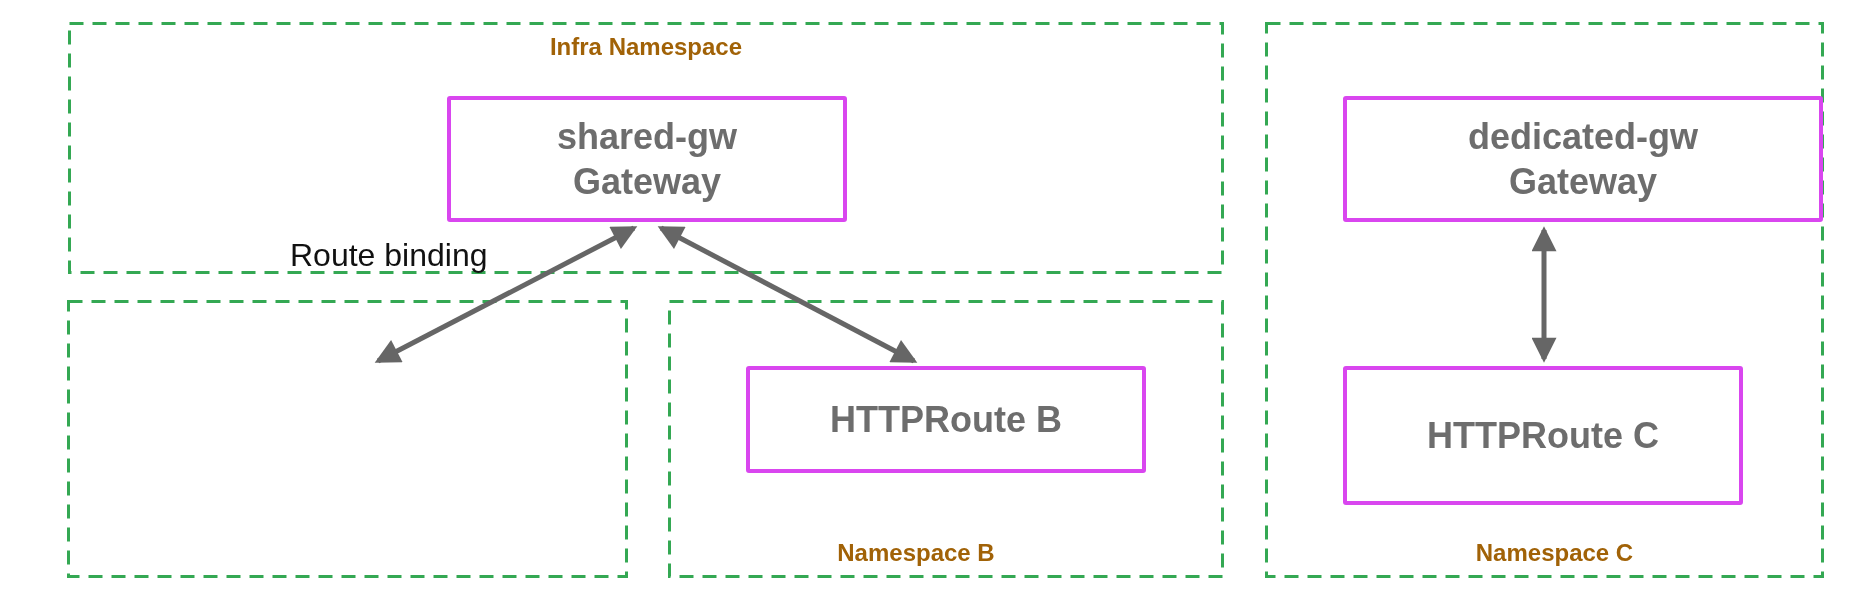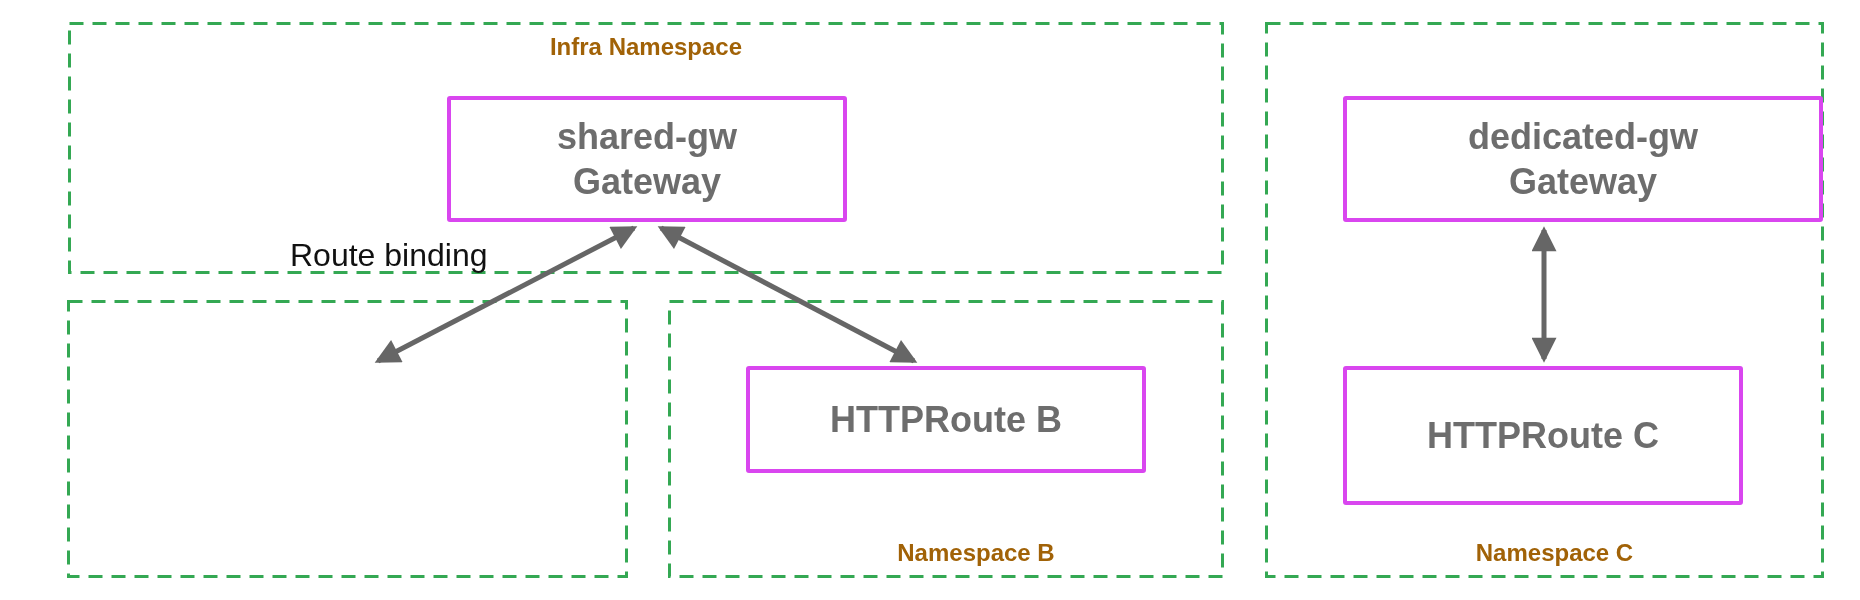--- a/index.html
+++ b/index.html
@@ -63,21 +63,21 @@
   }
   
   #shared-gw    { left: 447px;  top: 96px;  width: 400px; height: 126px; }
   #dedicated-gw { left: 1343px; top: 96px;  width: 480px; height: 126px; text-align: center; }
   #route-a      { left: 148px;  top: 366px; width: 402px; height: 139px; }
   #route-b      { left: 746px;  top: 366px; width: 400px; height: 107px; }
   #route-c      { left: 1343px; top: 366px; width: 400px; height: 139px; }
   
   #infra-label { left: 69px;   top: 28px;  width: 1154px; }
   #ns-a-label  { left: 68px;   top: 534px; width: 559px; }
-  #ns-b-label  { left: 699px;  top: 534px; width: 554px; text-align: center; }
+  #ns-b-label  { left: 639px;  top: 534px; width: 554px; text-align: center; }
   #ns-c-label  { left: 1276px; top: 534px; width: 557px; }
   #route-binding-label { left: 290px; top: 237px; }
 </style>
 </head>
 <body>
 
 <div class="canvas">
 
   <svg class="svg-layer" viewBox="0 0 1860 600" xmlns="http://www.w3.org/2000/svg">
     <defs>

